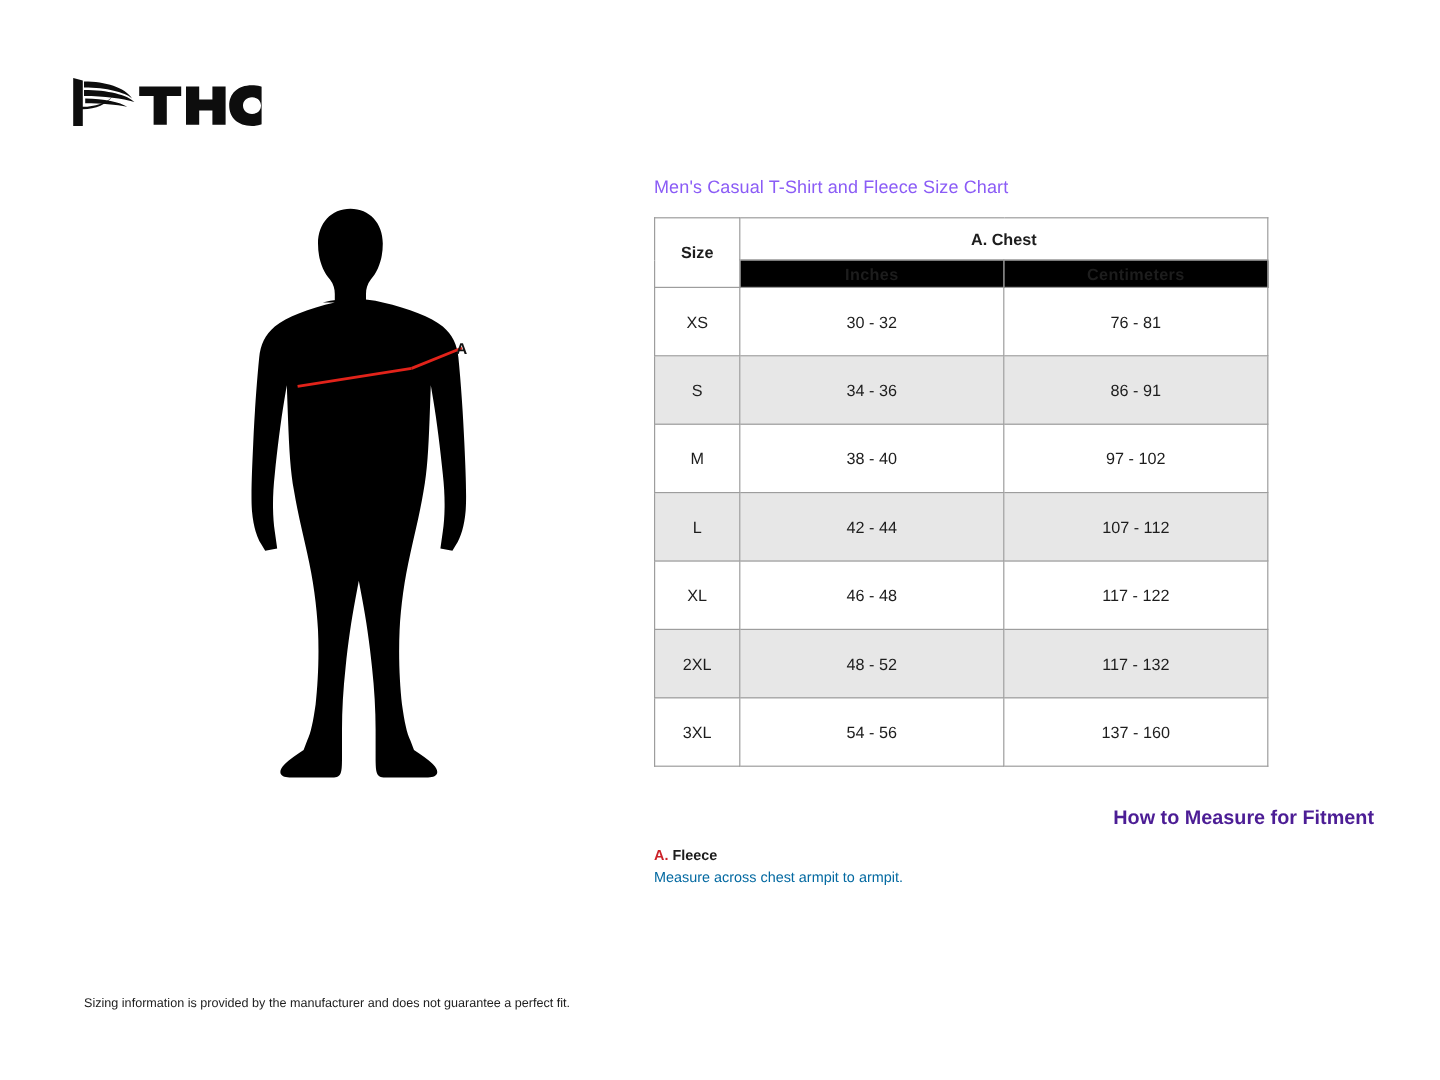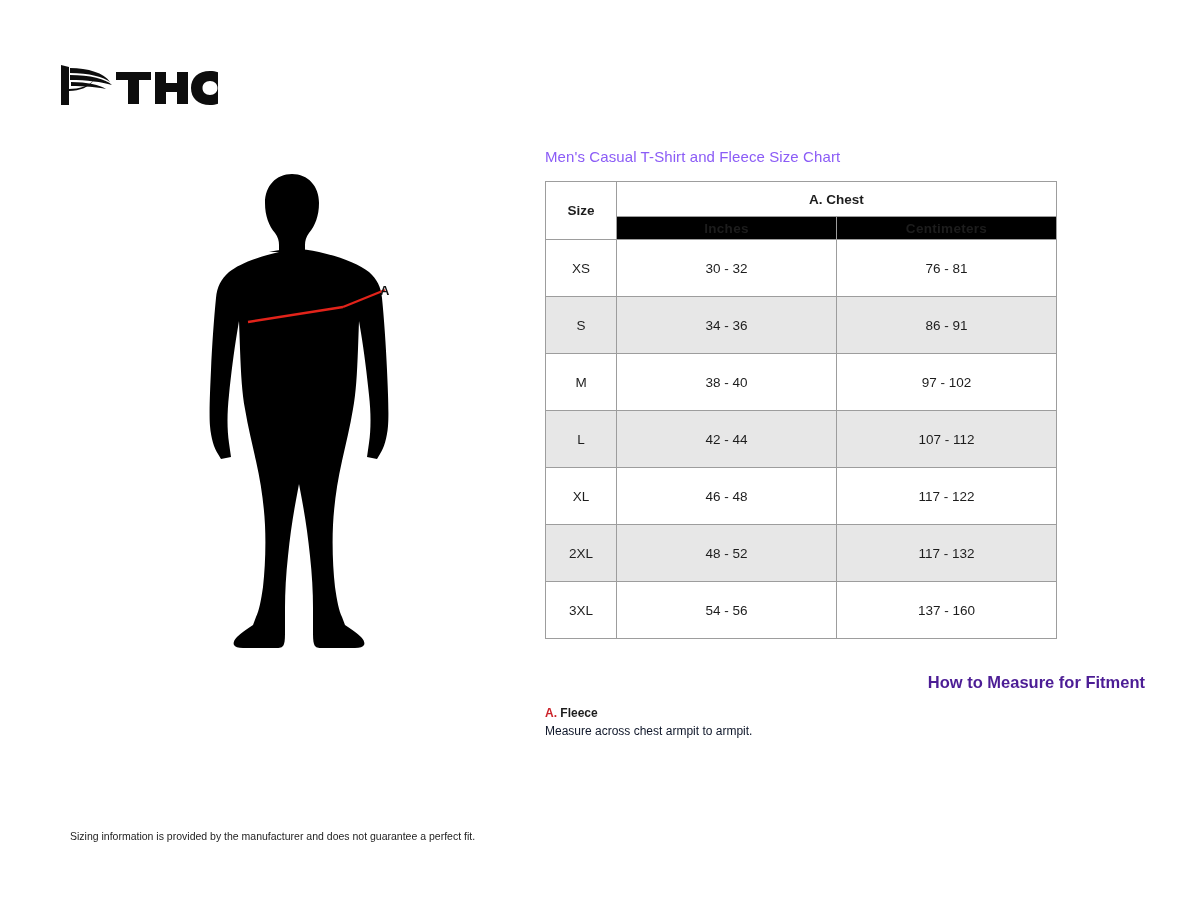--- a/index.html
+++ b/index.html
@@ -118,21 +118,21 @@
     font-size: 12px;
     font-weight: 700;
     margin: 0 0 4px 0;
     color: #1d1d1d;
   }
   .howto-item-head .letter {
     color: #cc2229;
   }
   .howto-item-body {
     font-size: 12px;
-    color: #0f172a;
+    color: #0369a1;
     margin: 0;
   }
 
   
   #footer-note {
     position: absolute;
     left: 70px;
     bottom: 56px;
     font-size: 10.5px;
     line-height: 1.45;

